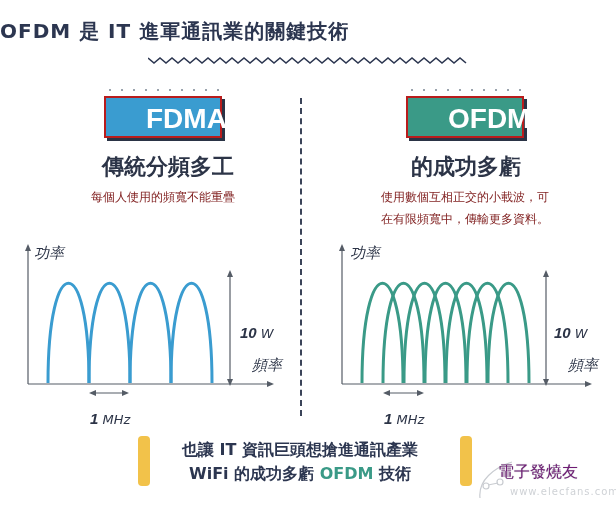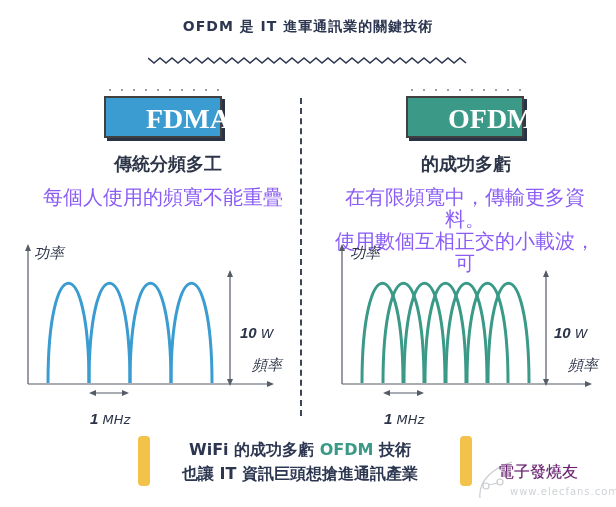--- a/index.html
+++ b/index.html
@@ -2,39 +2,39 @@
 <html><head>
 <meta charset="utf-8">
 <style>
   html, body { margin: 0; padding: 0; }
   body {
     width: 616px; height: 507px; background: #ffffff; position: relative; overflow: hidden;
     font-family: "DejaVu Sans", "Liberation Sans", sans-serif; color: #2c3447;
   }
   .abs { position: absolute; }
   .title {
-    left: 0; width: 616px; top: 18px; text-align: center;
-    font-size: 14px; font-weight: bold; color: #2c3650; letter-spacing: 1px;
+    left: 0; width: 616px; top: 18px; text-align: left;
+    font-size: 20px; font-weight: bold; color: #2c3650; letter-spacing: 1px;
   }
   .zigzag { left: 148px; top: 56px; }
   .badge {
     top: 96px; height: 42px; width: 118px;
-    color: #ffffff; font-family: Liberation Serif, serif;
+    color: #ffffff; font-family: Liberation Sans, sans-serif;
     font-weight: bold; font-size: 28px; line-height: 42px; text-align: center;
-    border: 2px solid #404040; box-shadow: 3px 3px 0 #2a3345; box-sizing: border-box; padding-left: 40px;
+    border: 2px solid #b91c1c; box-shadow: 3px 3px 0 #2a3345; box-sizing: border-box; padding-left: 40px;
   }
   .badge-dots {
     top: 88px; height: 4px; width: 120px;
     background-image: radial-gradient(circle, #9aa3ad 0.9px, transparent 1.1px);
     background-size: 12px 4px;
   }
   .badge-fdma { left: 104px; background: #3a9cd0; }
   .badge-ofdm { left: 406px; background: #3a9a87; }
-  .subtitle { top: 152px; font-size: 18px; font-weight: bold; color: #2c3447; text-align: center; width: 220px; }
-  .desc { font-size: 20px; color: #8b5cf6; text-align: center; width: 270px; line-height: 22px; }
+  .subtitle { top: 152px; font-size: 22px; font-weight: bold; color: #2c3447; text-align: center; width: 220px; }
+  .desc { font-size: 12px; color: #7f1d1d; text-align: center; width: 270px; line-height: 22px; }
   .divider {
     left: 300px; top: 98px; width: 0; height: 318px;
     border-left: 2px dashed #3b4459;
   }
   .chart { top: 240px; font-style: italic; }
   .axis-label { font-size: 15px; color: #2c3447; }
   .val-label { font-size: 13px; color: #2c3447; margin-top: 8px; }
   .val-label b { font-size: 15px; font-family: "Liberation Sans", sans-serif; }
   .bottom-text {
     left: 150px; width: 300px; top: 438px; text-align: center;
@@ -94,22 +94,22 @@
   <div class="abs val-label" style="left:220px; top:76px;"><b>10</b> <span>W</span></div>
   <div class="abs val-label" style="left:70px; top:162px;"><b>1</b> <span>MHz</span></div>
 </div>
 
 <div class="abs divider"></div>
 
 <div class="abs badge-dots" style="left:406px;"></div>
 <div class="abs badge badge-ofdm">OFDM</div>
 <div class="abs subtitle" style="left:356px;">的成功多虧</div>
 <div class="abs desc" style="left:330px; top:186px;">
+  <div>使用數個互相正交的小載波，可</div>
   <div>在有限頻寬中，傳輸更多資料。</div>
-  <div>使用數個互相正交的小載波，可</div>
 </div>
 
 <div class="abs chart" style="left:330px;">
   <svg width="286" height="190" viewBox="0 0 286 190">
     <line x1="12" y1="144" x2="12" y2="8" stroke="#555c66" stroke-width="1.2"></line>
     <polygon points="12,4 9,11 15,11" fill="#555c66"></polygon>
     <line x1="12" y1="144" x2="258" y2="144" stroke="#555c66" stroke-width="1.2"></line>
     <polygon points="262,144 255,141 255,147" fill="#555c66"></polygon>
     <g fill="none" stroke="#3a9a87" stroke-width="3">
       <path d="M32,143 C32,10 73,10 73,143"></path>
@@ -129,22 +129,22 @@
   </svg>
   <div class="abs axis-label" style="left:20px; top:4px;">功率</div>
   <div class="abs axis-label" style="left:238px; top:116px;">頻率</div>
   <div class="abs val-label" style="left:224px; top:76px;"><b>10</b> <span>W</span></div>
   <div class="abs val-label" style="left:54px; top:162px;"><b>1</b> <span>MHz</span></div>
 </div>
 
 <div class="abs tape" style="left:138px;"></div>
 <div class="abs tape" style="left:460px;"></div>
 <div class="abs bottom-text">
+  <div>也讓 IT 資訊巨頭想搶進通訊產業</div>
   <div><span>WiFi 的成功多虧 </span><span class="hl">OFDM</span><span> 技術</span></div>
-  <div>也讓 IT 資訊巨頭想搶進通訊產業</div>
 </div>
 
 <svg class="abs" style="left:476px; top:458px;" width="40" height="44">
   <path d="M4,40 C2,22 18,10 36,4" fill="none" stroke="#c9ccd1" stroke-width="1.2"></path>
   <circle cx="10" cy="28" r="3" fill="none" stroke="#c9ccd1" stroke-width="1.2"></circle>
   <circle cx="24" cy="24" r="3" fill="none" stroke="#c9ccd1" stroke-width="1.2"></circle>
   <line x1="12" y1="27" x2="22" y2="25" stroke="#c9ccd1" stroke-width="1.2"></line>
 </svg>
 <div class="abs watermark">電子發燒友</div>
 <div class="abs watermark-url">www.elecfans.com</div>

